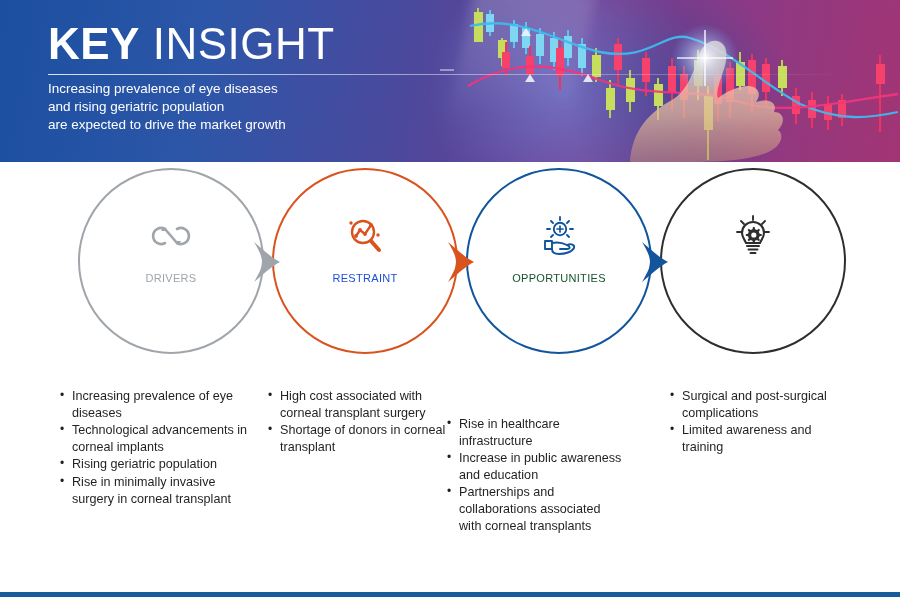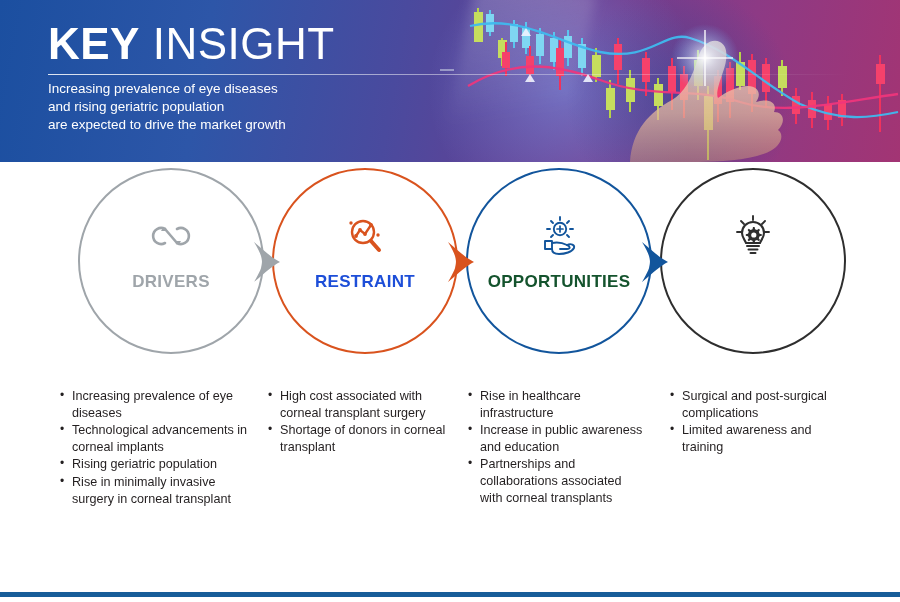--- a/index.html
+++ b/index.html
@@ -54,21 +54,21 @@
     z-index:2;
   }
   .c1{left:78px;border-color:#9fa5aa;}
   .c2{left:272px;border-color:#d9531e;}
   .c3{left:466px;border-color:#12559c;}
   .c4{left:660px;border-color:#2e2e2e;}
 
   .circle .ico{position:absolute;left:0;right:0;top:42px;height:48px;display:flex;align-items:center;justify-content:center;}
   .circle .lbl{
     position:absolute;left:0;right:0;top:102px;text-align:center;
-    font-size:17px;font-weight:bold;letter-spacing:.3px;
+    font-size:11px;font-weight:normal;letter-spacing:.3px;
   }
   .c1 .lbl{color:#9fa5aa;}
   .c2 .lbl{color:#1d4ed8;}
   .c3 .lbl{color:#14532d;}
   .c4 .lbl{color:#2e2e2e;}
 
   .arrow{position:absolute;top:80px;width:42px;height:40px;z-index:3;}
   .a1{left:250px;}
   .a2{left:444px;}
   .a3{left:638px;}
@@ -79,21 +79,21 @@
   .col ul{margin:0;padding:0;list-style:none;}
   .col li{
     position:relative;padding-left:14px;margin-bottom:1px;
     font-size:12.6px;line-height:16.6px;color:#231f20;
   }
   .col li:before{
     content:"\2022";position:absolute;left:2px;top:-1px;font-size:12px;color:#231f20;
   }
   .col-1{left:58px;width:190px;}
   .col-2{left:266px;width:180px;}
-  .col-3{left:466px;width:180px;}
+  .col-3{left:445px;width:180px;margin-top:28px;}
   .col-4{left:668px;width:180px;}
 
   .footer-rule{position:absolute;left:0;top:592px;width:900px;height:5px;background:#175d99;}
 </style>
 </head>
 <body>
 
 <div class="page">
 
   <div class="banner">

